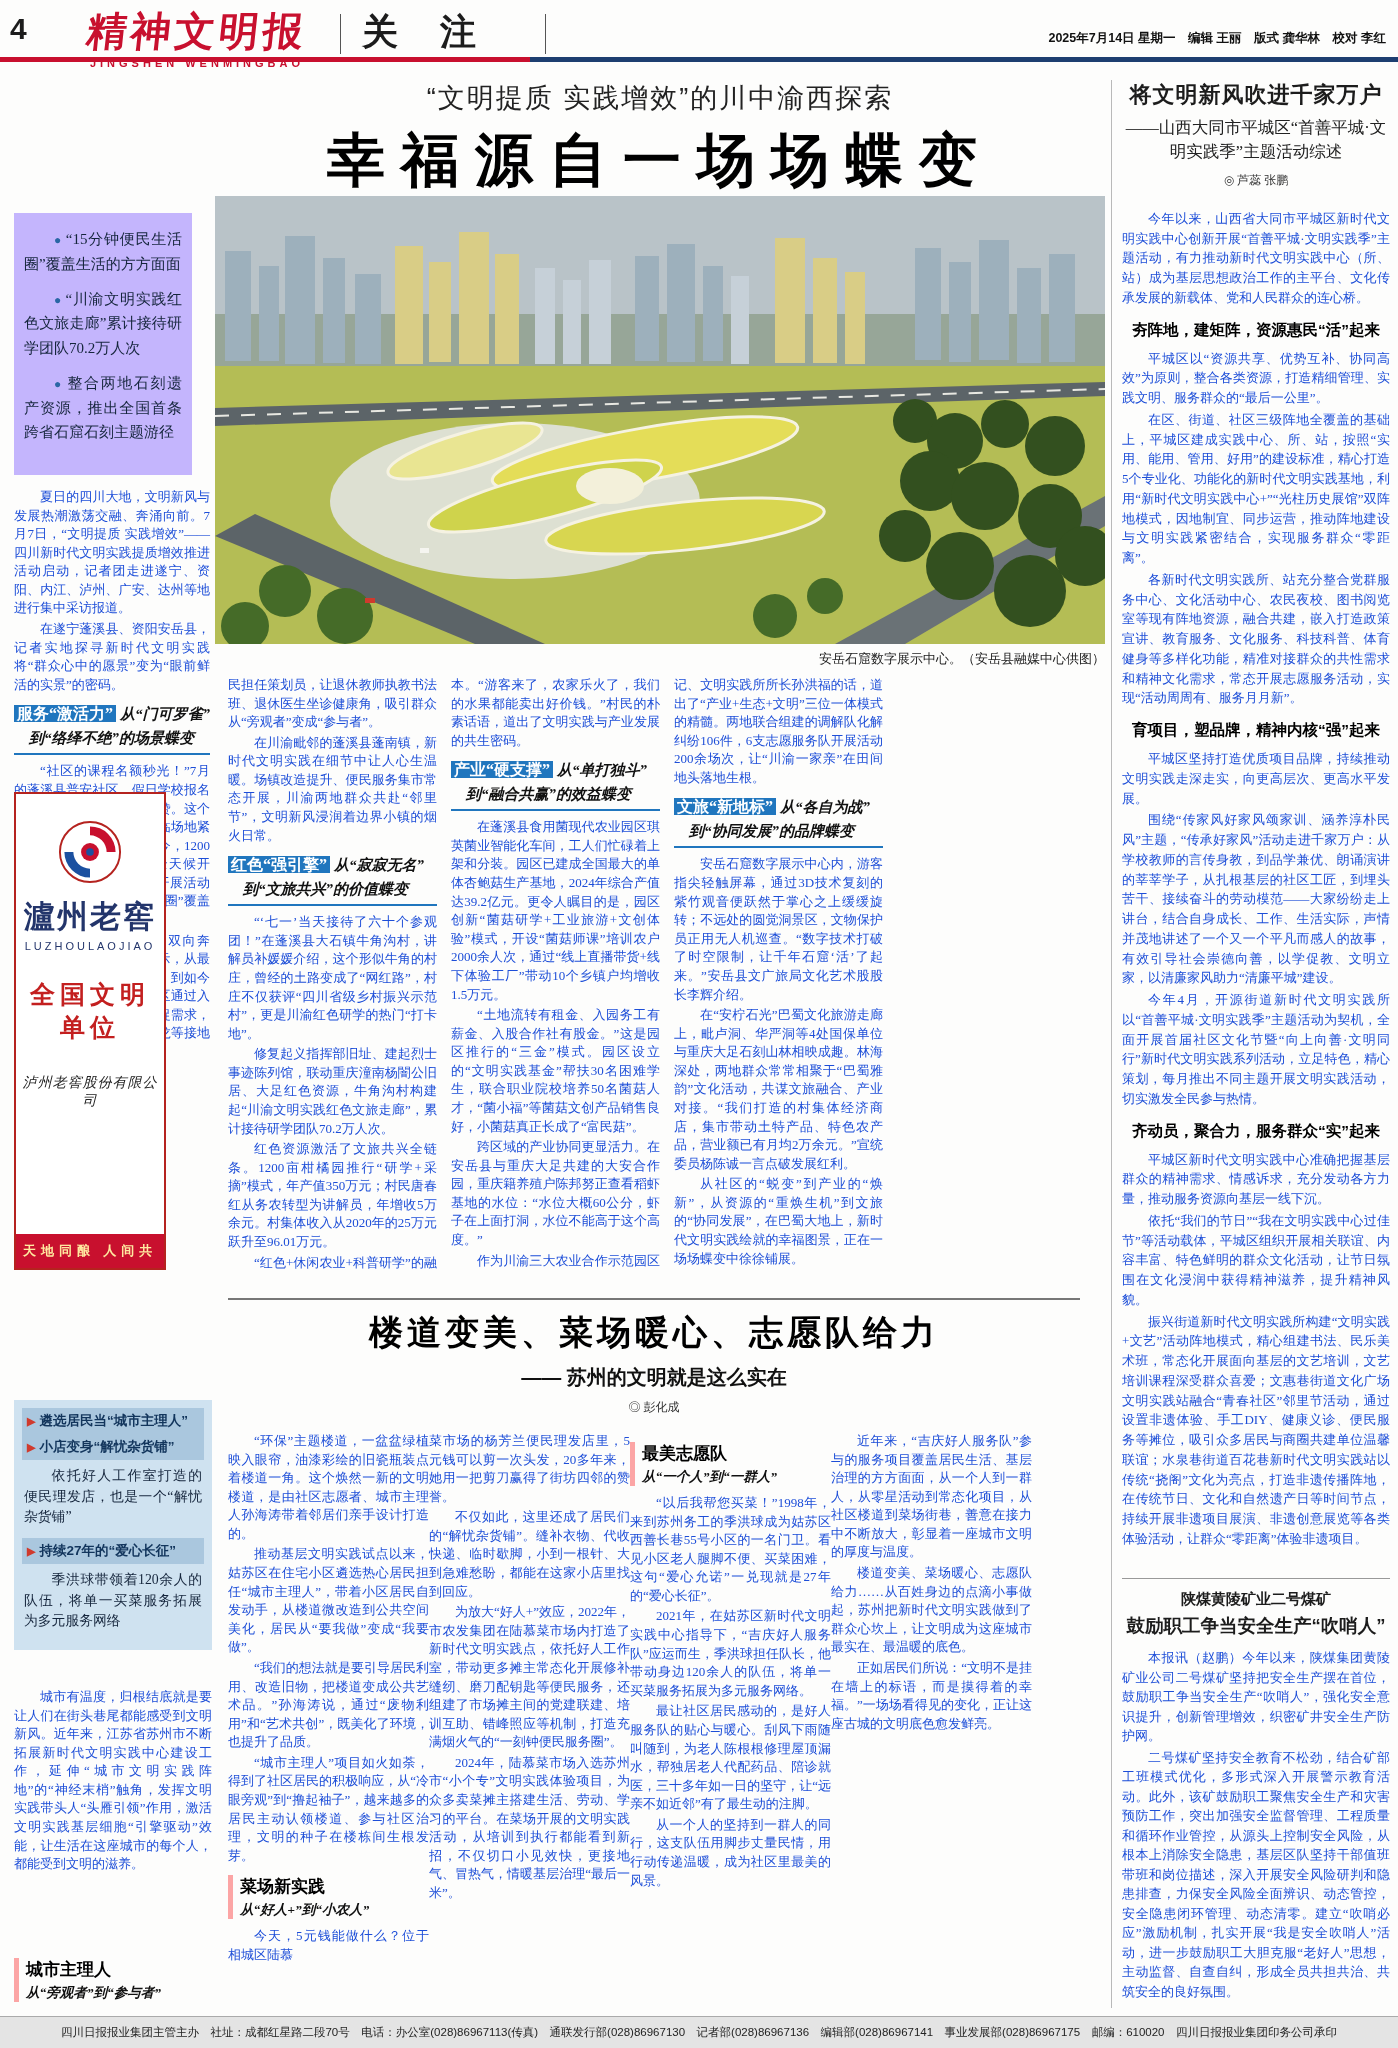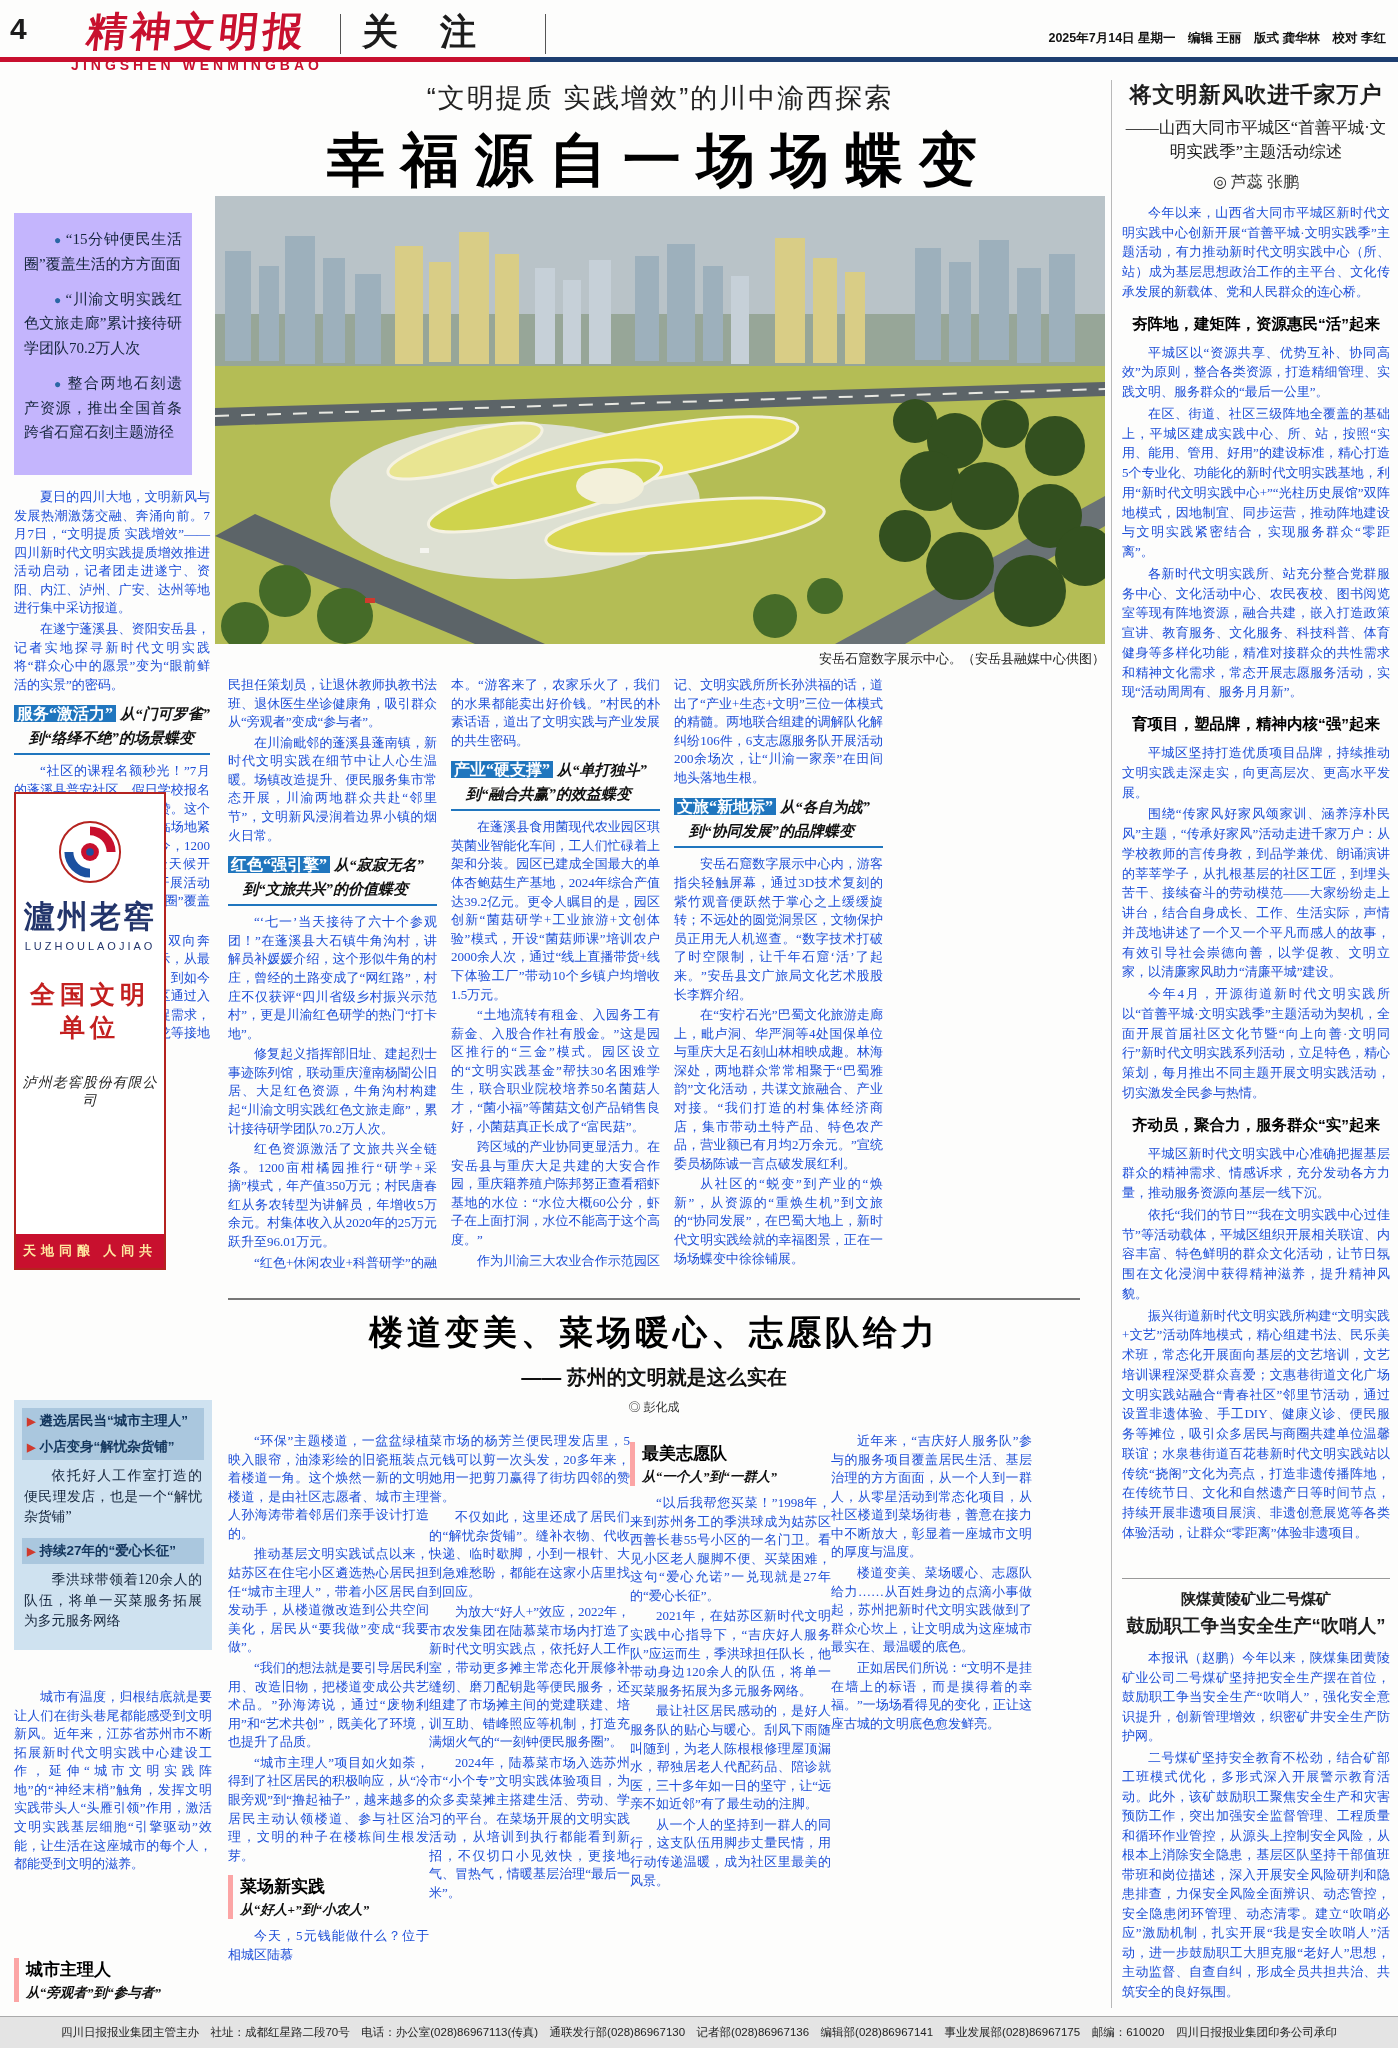--- a/index.html
+++ b/index.html
@@ -4,21 +4,21 @@
 <style>
   html,body{margin:0;padding:0;background:#fff;}
   #page{position:relative;width:1398px;height:2048px;background:#fdfdfc;overflow:hidden;
         font-family:"Liberation Serif","DejaVu Serif",serif;color:#1c1c1c;}
   [data-name]{box-sizing:border-box;}
 
   
   .page-num{position:absolute;left:10px;top:12px;font-size:30px;font-weight:700;font-family:"Liberation Sans",sans-serif;}
   .brand{position:absolute;left:52px;top:4px;width:290px;text-align:center;}
   .brand-cn{font-size:40px;font-weight:900;color:#c8102e;letter-spacing:4px;transform:skewX(-6deg);font-family:"Liberation Serif",serif;}
-  .brand-py{font-size:14px;color:#c8102e;letter-spacing:4px;font-weight:700;margin-top:-2px;font-family:"Liberation Sans",sans-serif;}
+  .brand-py{font-size:11px;color:#c8102e;letter-spacing:4px;font-weight:700;margin-top:-2px;font-family:"Liberation Sans",sans-serif;}
   .vline{position:absolute;top:14px;width:1px;height:40px;background:#555;}
   .section-title{position:absolute;left:362px;top:8px;font-size:36px;font-weight:900;letter-spacing:16px;font-family:"Liberation Sans",sans-serif;}
   .dateline{position:absolute;right:12px;top:30px;font-size:12.5px;font-weight:700;color:#111;font-family:"Liberation Sans",sans-serif;}
   .rule-red{position:absolute;left:0;top:57px;width:530px;height:5px;background:#c8102e;}
   .rule-navy{position:absolute;left:530px;top:57px;width:868px;height:5px;background:#1d3e70;}
 
   
   .m-head{position:absolute;left:215px;top:80px;width:890px;text-align:center;font-family:"Liberation Sans",sans-serif;}
   .kicker{font-size:27px;letter-spacing:2px;color:#222;font-weight:400;}
   .headline{font-size:58px;font-weight:900;letter-spacing:16px;margin-top:6px;color:#000;}
@@ -52,21 +52,21 @@
 
   
   .main-cols{position:absolute;left:228px;top:676px;width:878px;height:596px;display:flex;gap:14px;overflow:hidden;}
   .main-cols .col{width:209px;flex:0 0 209px;}
 
   
   .right-rule{position:absolute;left:1111px;top:80px;width:1px;height:1928px;background:#b9b9b9;}
   .r-art{position:absolute;left:1122px;top:80px;width:268px;height:1494px;overflow:hidden;}
   .r-title{font-size:22px;font-weight:900;text-align:center;letter-spacing:1px;font-family:"Liberation Sans",sans-serif;}
   .r-sub{font-size:16.5px;font-weight:400;text-align:center;line-height:1.45;margin-top:6px;color:#222;}
-  .r-byline{font-size:16px;text-align:center;margin:8px 0 10px;color:#333;}
+  .r-byline{font-size:12px;text-align:center;margin:8px 0 20px;color:#333;}
   .r-subhead{font-size:15.5px;font-weight:900;text-align:center;margin:12px 0 8px;font-family:"Liberation Sans",sans-serif;color:#000;}
   .r-art .body-p{line-height:1.52;}
 
   
   .sm-rule{position:absolute;left:1122px;top:1578px;width:268px;height:1px;background:#999;}
   .sm{position:absolute;left:1122px;top:1590px;width:268px;height:418px;overflow:hidden;}
   .sm-t1{font-size:15px;font-weight:900;text-align:center;font-family:"Liberation Sans",sans-serif;}
   .sm-t2{font-size:18.5px;font-weight:900;text-align:center;margin:4px 0 10px;font-family:"Liberation Sans",sans-serif;}
   .sm .body-p{line-height:1.5;}
 

